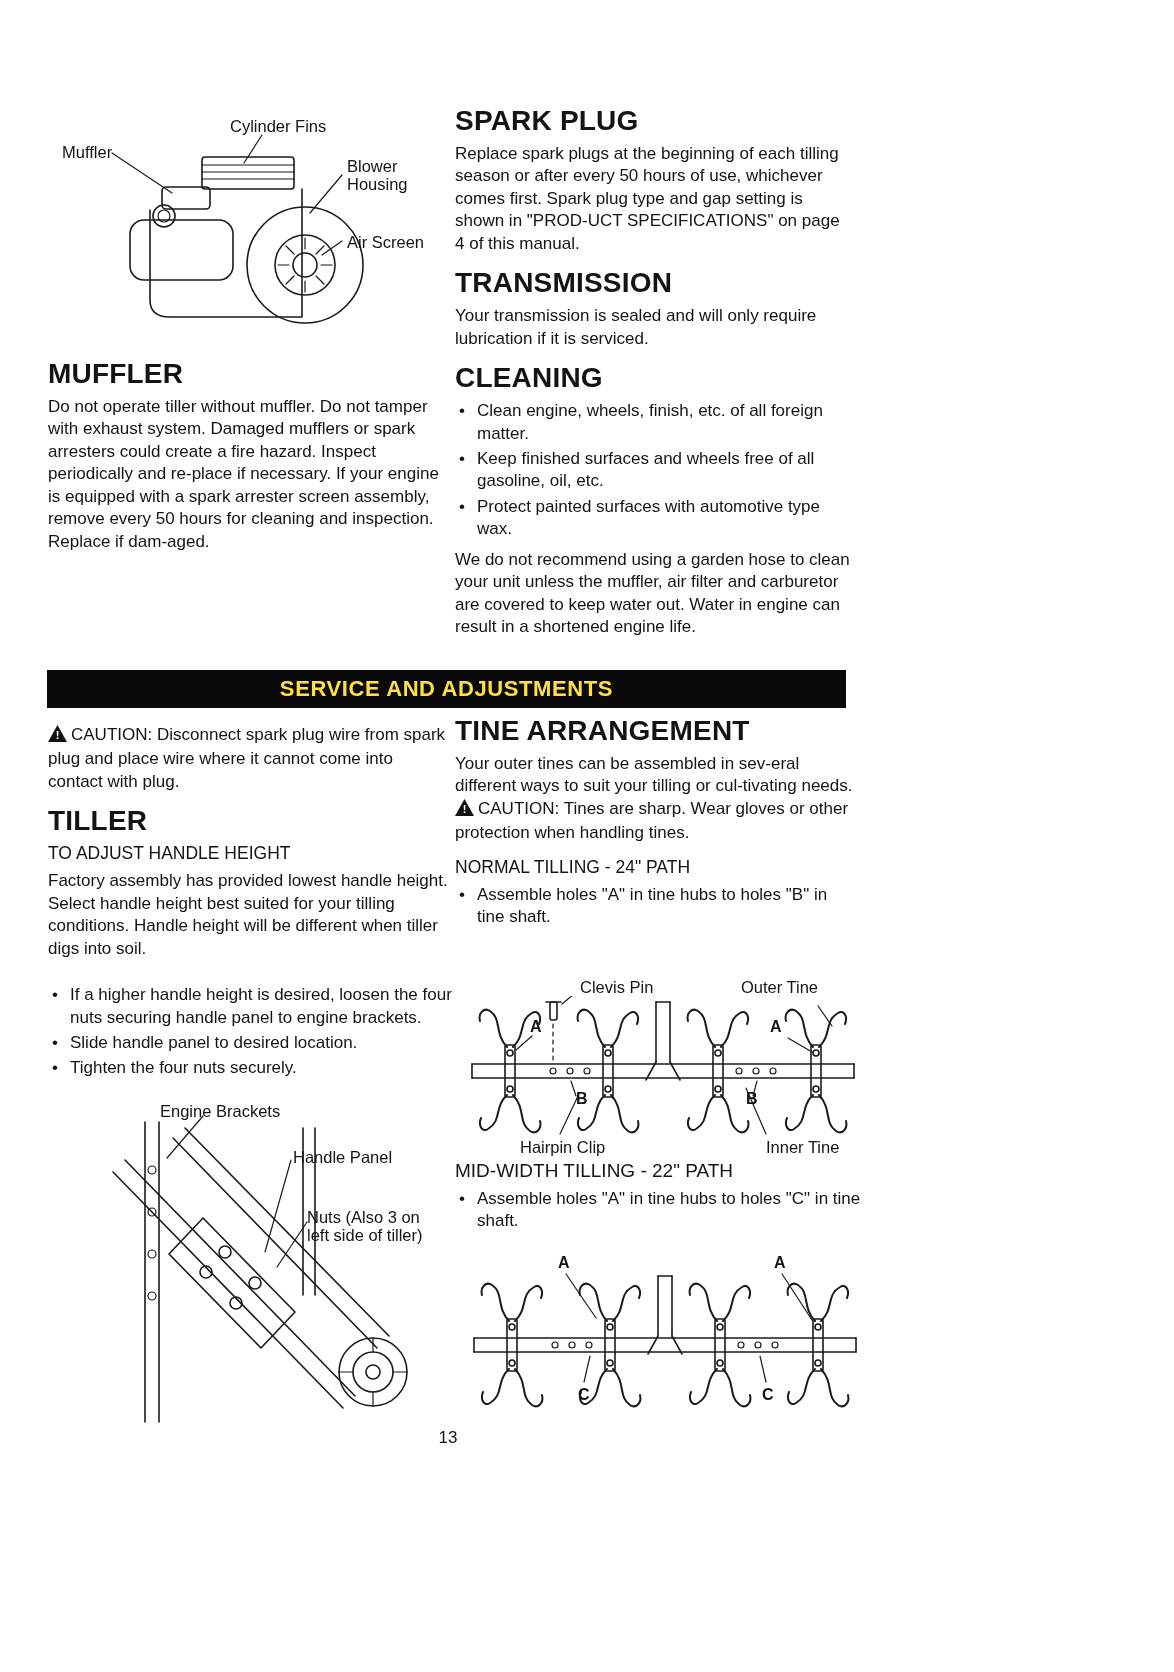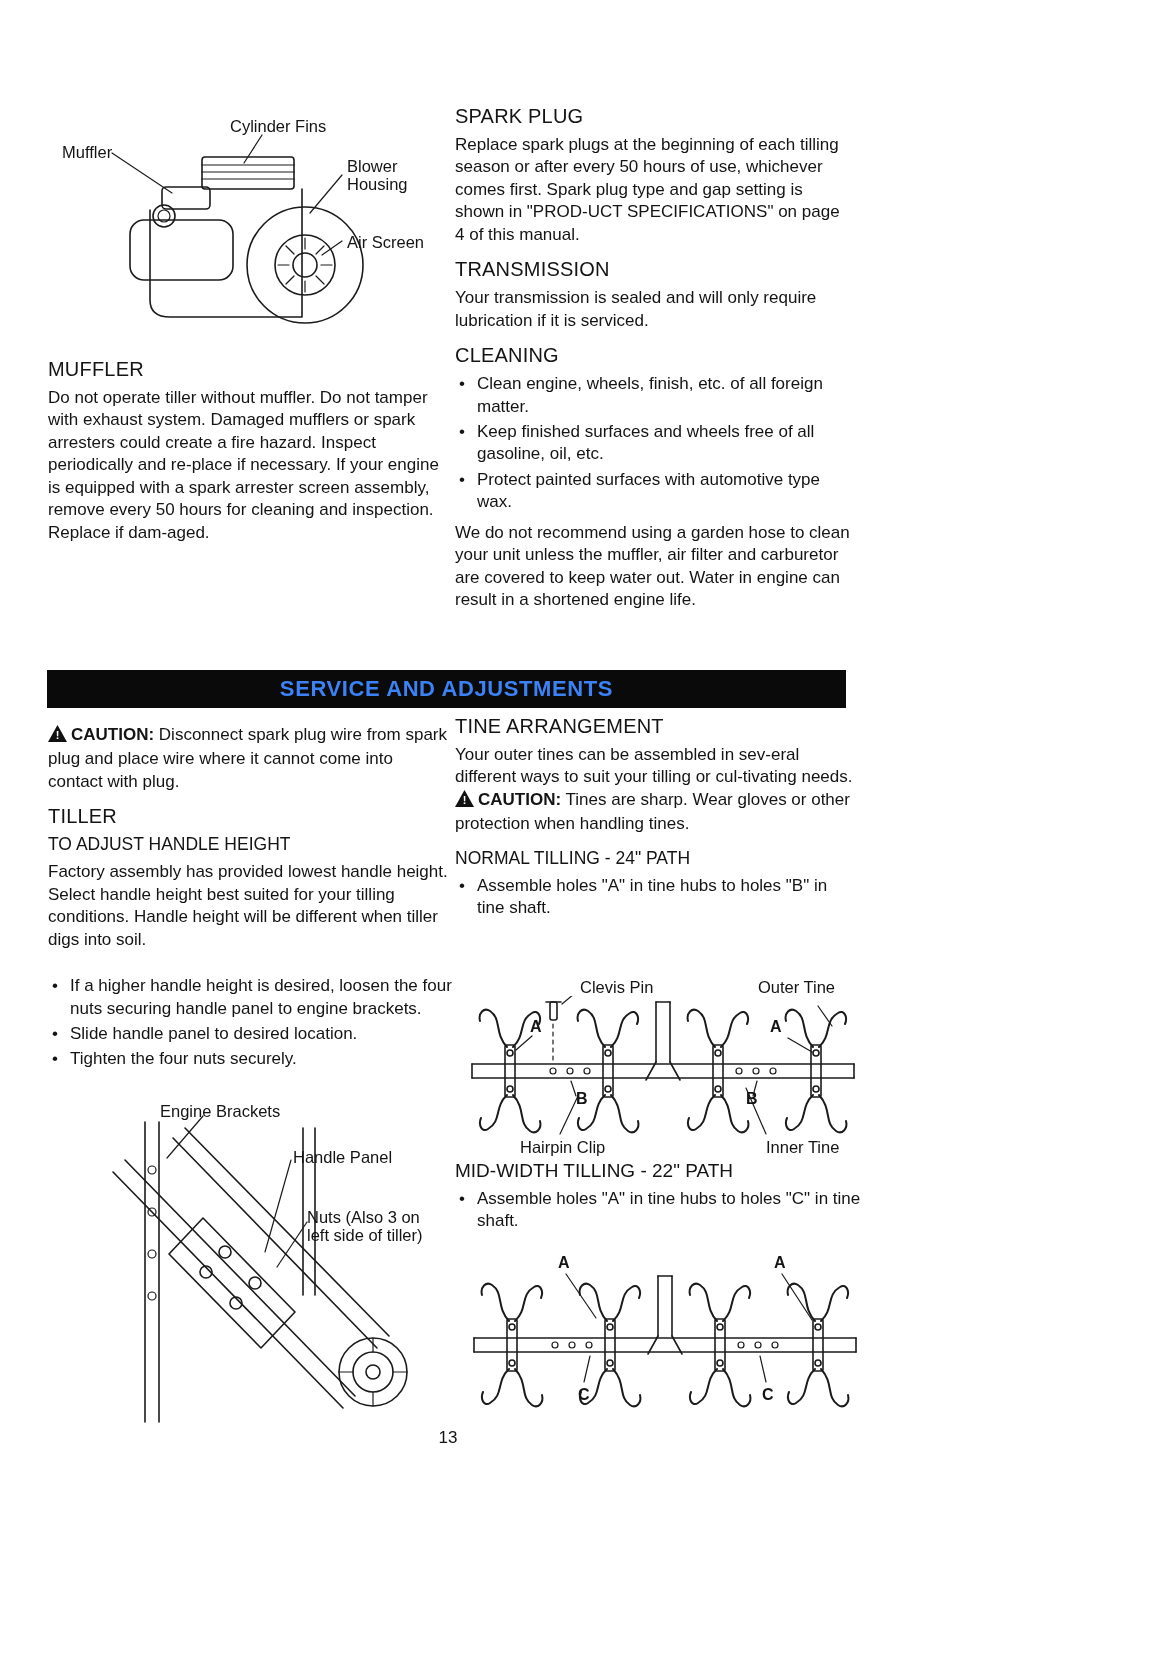--- a/index.html
+++ b/index.html
@@ -3,32 +3,32 @@
 <meta charset="utf-8">
 <style>
   *{box-sizing:border-box}
   html,body{margin:0;padding:0}
   body{
     width:1174px;height:1672px;background:#ffffff;position:relative;overflow:hidden;
     font-family:"Liberation Sans","DejaVu Sans",sans-serif;color:#141414;
     -webkit-font-smoothing:antialiased;
   }
   .abs{position:absolute}
-  h2{font-size:20px;margin:0 0 6px;font-weight:400;letter-spacing:.2px}
+  h2{font-size:28px;margin:0 0 6px;font-weight:700;letter-spacing:.2px}
   h3{font-size:17.5px;margin:0 0 6px;font-weight:400}
   h3.big{font-size:19px}
   .mt{margin-top:12px}
   p{font-size:17px;line-height:1.32;margin:0 0 10px}
   .bullets{margin:0 0 8px}
   .bullet{display:flex;font-size:17px;line-height:1.32;margin:0 0 3px}
   .bullet .dot{flex:0 0 22px;padding-left:4px}
-  .banner{background:#0a0a0a;color:#3b82f6;text-align:center;font-weight:700;
+  .banner{background:#0a0a0a;color:#fde047;text-align:center;font-weight:700;
           font-size:22px;letter-spacing:.6px;line-height:38px;height:38px}
   .caution{margin-bottom:12px}
-  .caution b{font-weight:700}
+  .caution b{font-weight:400}
   .warn{display:inline-block;vertical-align:-2px;margin-right:4px}
   .fig{position:absolute}
   .fig svg{position:absolute;left:0}
   .figlabel{position:absolute;font-size:16.5px;line-height:1.12}
   .figlabel.key{font-weight:700;font-size:16px}
   .figlabel.wrap{white-space:normal}
   .nowrap{white-space:nowrap}
   .ln{stroke:#1b1b1b;stroke-width:1.6;fill:none;stroke-linecap:round;stroke-linejoin:round}
   .ln2{stroke:#1b1b1b;stroke-width:2;fill:none;stroke-linecap:round;stroke-linejoin:round}
   .thin{stroke-width:1.2}
@@ -223,21 +223,21 @@
     <line class="ln thin" x1="104" y1="8" x2="116" y2="-2"></line>
     <line class="ln thin" x1="360" y1="10" x2="374" y2="30"></line>
     <line class="ln thin" x1="74" y1="40" x2="58" y2="54"></line>
     <line class="ln thin" x1="330" y1="42" x2="354" y2="56"></line>
     <line class="ln thin" x1="118" y1="100" x2="113" y2="85"></line>
     <line class="ln thin" x1="295" y1="100" x2="299" y2="85"></line>
     <line class="ln thin" x1="102" y1="138" x2="120" y2="100"></line>
     <line class="ln thin" x1="308" y1="138" x2="288" y2="92"></line>
   </svg>
   <span class="figlabel nowrap" style="left:122px;top:6px">Clevis Pin</span>
-  <span class="figlabel nowrap" style="left:300px;top:6px">Outer Tine</span>
+  <span class="figlabel nowrap" style="left:283px;top:6px">Outer Tine</span>
   <span class="figlabel key" style="left:72px;top:46px">A</span>
   <span class="figlabel key" style="left:312px;top:46px">A</span>
   <span class="figlabel key" style="left:118px;top:118px">B</span>
   <span class="figlabel key" style="left:288px;top:118px">B</span>
   <span class="figlabel nowrap" style="left:62px;top:166px">Hairpin Clip</span>
   <span class="figlabel nowrap" style="left:308px;top:166px">Inner Tine</span>
 </div>
 
 <div class="abs" style="left:455px;top:1160px;width:410px">
   <h3 class="big">MID-WIDTH TILLING - 22" PATH</h3>

